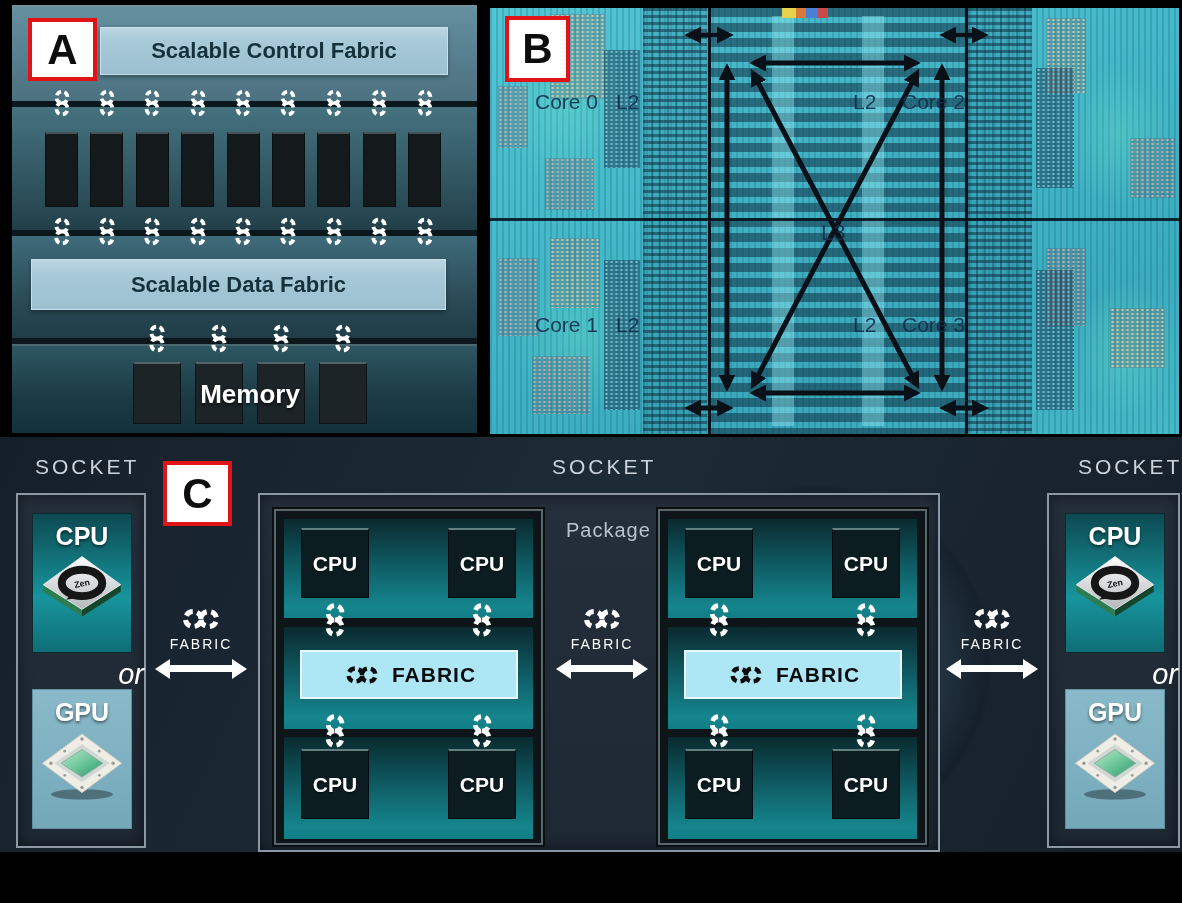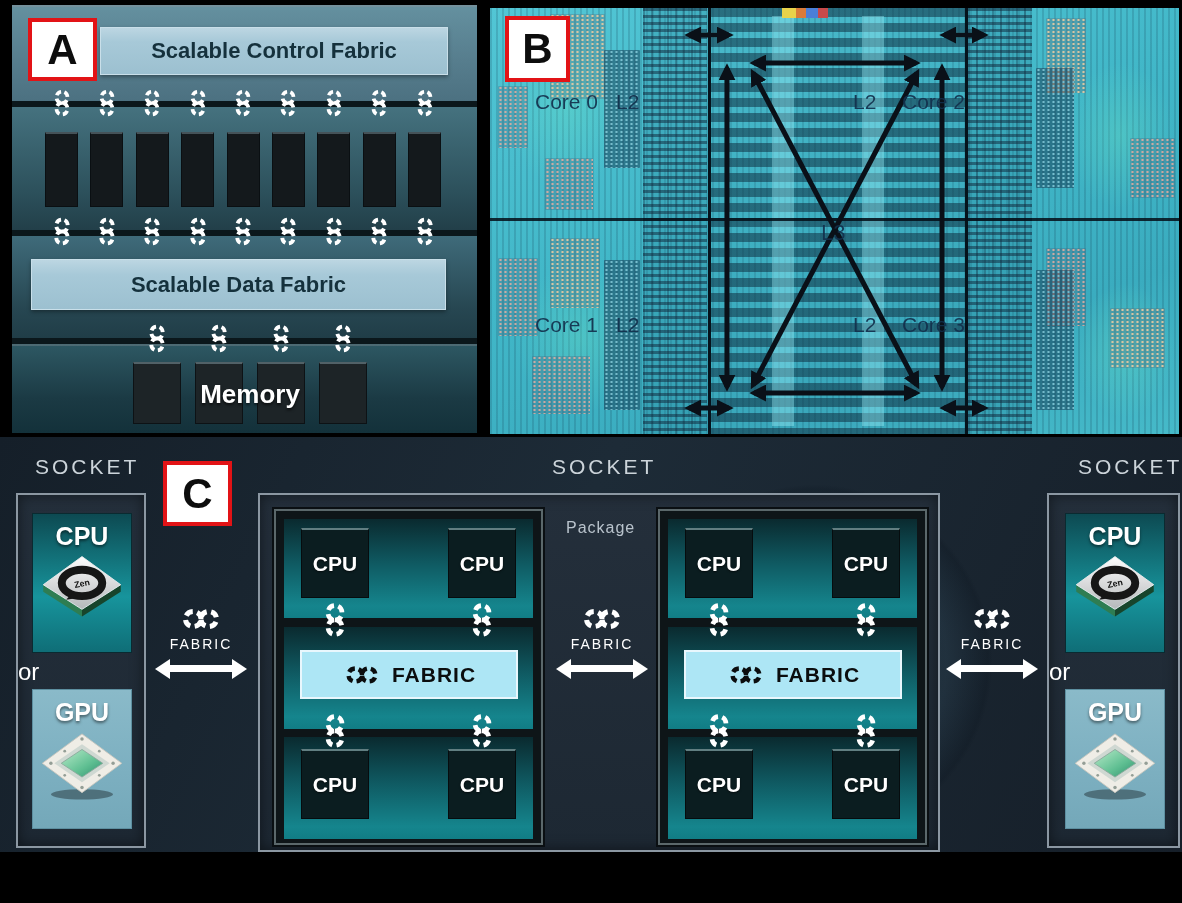--- a/index.html
+++ b/index.html
@@ -75,41 +75,41 @@
   .socket-title{position:absolute;top:18px;color:#ccd4da;font-size:21px;letter-spacing:3px;}
   .socket{position:absolute;top:56px;background:linear-gradient(180deg,#242f3b,#1d2833);
           border:2px solid #8b97a2;box-shadow:inset 0 0 14px rgba(0,0,0,.5);}
   .chipcard{position:absolute;left:14px;width:100px;display:flex;flex-direction:column;
             align-items:center;padding-top:8px;}
   .chipcard .clabel{font-size:25px;font-weight:700;color:#fff;text-shadow:0 2px 3px rgba(0,0,0,.5);}
   .card-cpu{height:140px;background:linear-gradient(180deg,#0d4a52 0%,#17949c 60%,#0f6e77 100%);
             border:1px solid #0a2a30;}
   .card-gpu{height:140px;background:linear-gradient(180deg,#8abac9 0%,#7cafc0 60%,#74a8b9 100%);
             border:1px solid #5d8fa0;}
-  .orlbl{position:absolute;left:0;width:100%;text-align:left;color:#fff;font-size:24px;}
+  .orlbl{position:absolute;left:0;width:100%;text-align:right;color:#fff;font-size:29px;font-style:italic;}
   .die{position:absolute;top:14px;width:269px;height:336px;background:#0e1518;
        border:2px solid #5b686b;box-shadow:0 0 0 2px #0a0f12;}
   .die-band{position:absolute;left:8px;right:8px;
             background:linear-gradient(180deg,#0a2a2f 0%,#0f5a62 45%,#15858d 88%,#117d85 100%);}
   .db1{top:8px;height:99px;}
   .db2{top:116px;height:102px;}
   .db3{top:226px;height:102px;}
   .die-cpu-row{display:flex;justify-content:space-between;padding:0 17px;}
   .die-cpu{width:68px;height:70px;background:#0b1d20;border:1px solid #060c0e;
            border-top:2px solid rgba(170,205,210,.55);display:flex;align-items:center;
            justify-content:center;}
   .die-cpu span{color:#fff;font-size:21px;font-weight:700;text-shadow:0 1px 2px rgba(0,0,0,.6);}
   .mt9{padding-top:9px;} .mt12{padding-top:12px;}
   .fabric-bar{margin:23px auto 0;width:218px;height:49px;background:#ade6f5;
               border:2px solid #e9f7fd;display:flex;align-items:center;justify-content:center;
               gap:9px;color:#0b0d0e;}
   .fabric-bar span{font-size:21px;font-weight:700;letter-spacing:1px;color:#0b0d0e;}
   .linkrow{position:absolute;left:25px;right:25px;display:flex;justify-content:space-between;z-index:8;}
   .linkrow .a-cell{width:68px;}
-  .pkg{position:absolute;color:#b9c3cc;font-size:16px;letter-spacing:1px;}
+  .pkg{position:absolute;color:#b9c3cc;font-size:20px;letter-spacing:1px;}
   .connector{position:absolute;top:167px;width:110px;display:flex;flex-direction:column;
              align-items:center;z-index:6;}
   .conn-label{color:#fff;font-size:14px;letter-spacing:2px;margin-top:2px;}
   .warrow{position:relative;width:62px;height:7px;background:#fff;margin-top:13px;}
   .warrow::before{content:'';position:absolute;left:-15px;top:-6.5px;width:0;height:0;
                   border-top:10px solid transparent;border-bottom:10px solid transparent;
                   border-right:15px solid #fff;}
   .warrow::after{content:'';position:absolute;right:-15px;top:-6.5px;width:0;height:0;
                  border-top:10px solid transparent;border-bottom:10px solid transparent;
                  border-left:15px solid #fff;}

